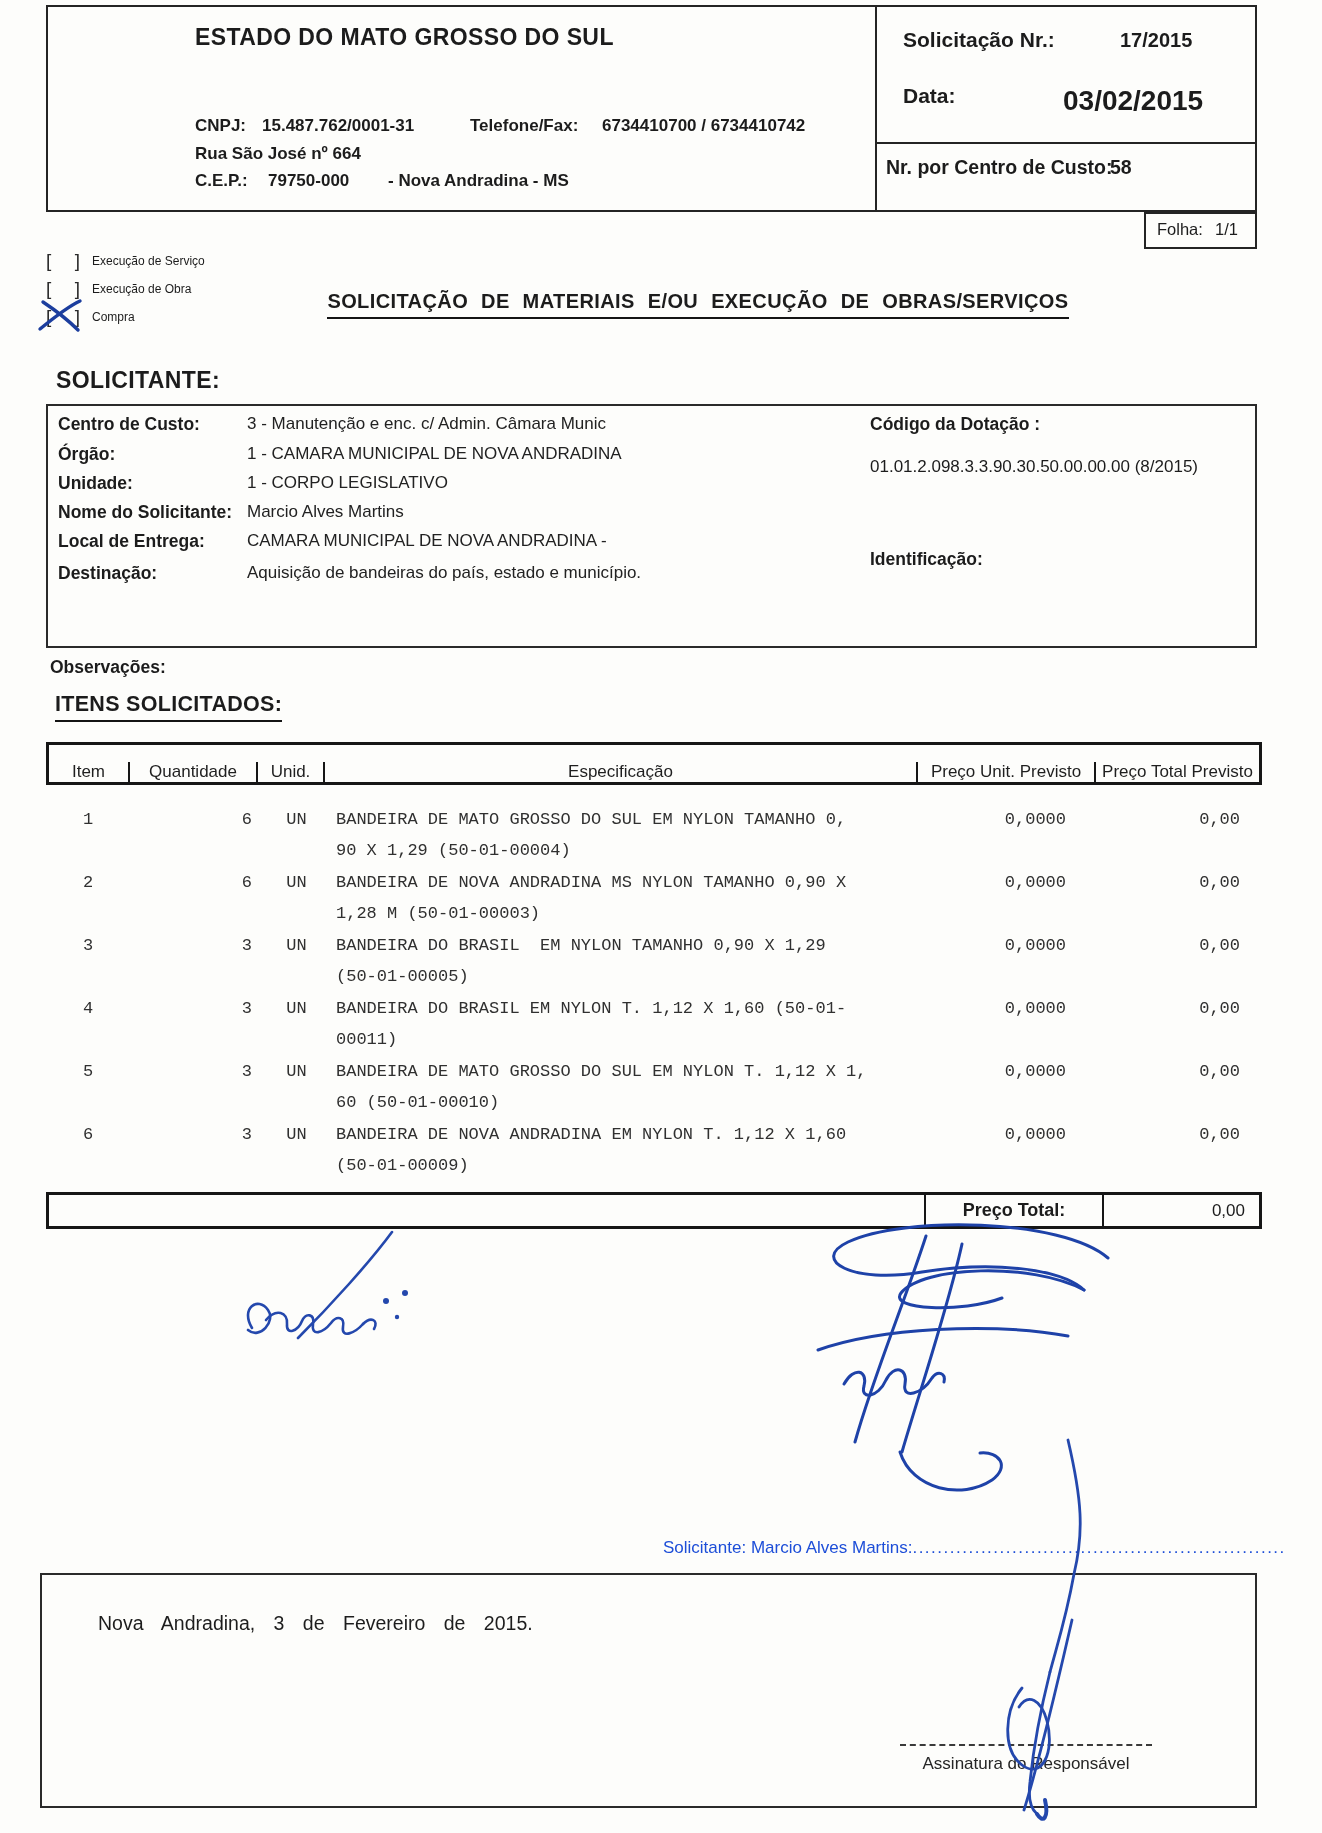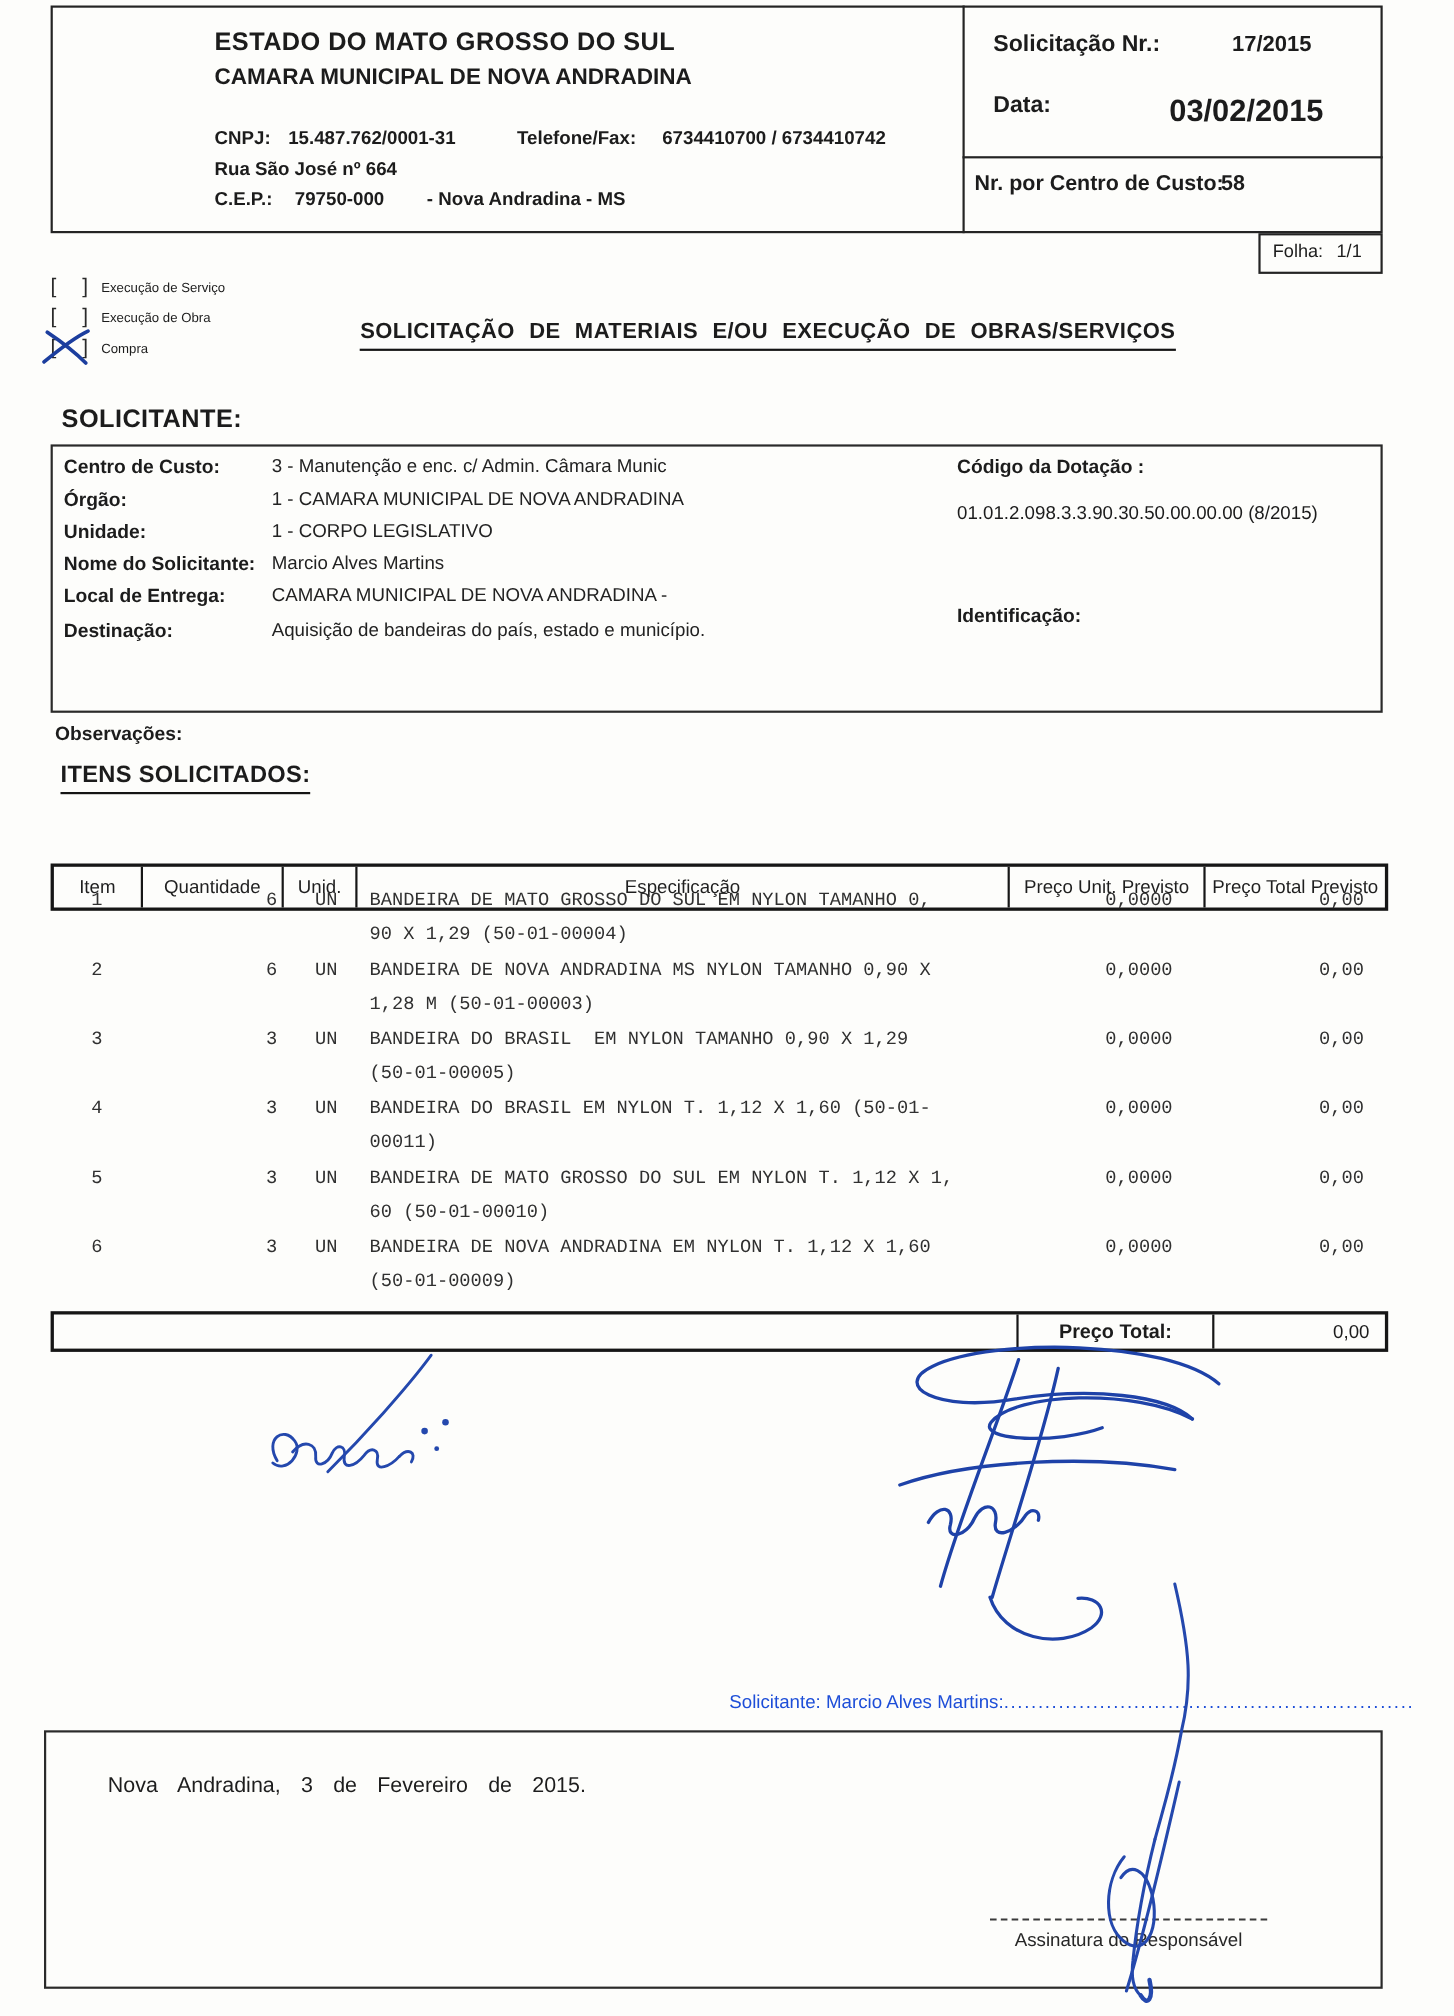--- a/index.html
+++ b/index.html
@@ -39,21 +39,21 @@
 
   .sec-h { font-size:23px; font-weight:bold; letter-spacing:.4px; }
   .sol-box { left:46px; top:404px; width:1211px; height:244px; border:2px solid #2a2a2a; }
   .frow { left:0; width:1322px; height:26px; }
   .flabel { position:absolute; left:58px; font-weight:bold; font-size:17.5px; }
   .fvalue { position:absolute; left:247px; font-size:17px; color:#222; }
 
   .itens-h { display:inline-block; font-size:21.5px; font-weight:bold; letter-spacing:.3px; border-bottom:2.5px solid #141414; padding-bottom:3px; }
 
   
-  .thead { left:46px; top:785px; width:1216px; height:43px; border:3px solid #161616; display:flex; background:#fdfdfb; }
+  .thead { left:46px; top:742px; width:1216px; height:43px; border:3px solid #161616; display:flex; background:#fdfdfb;align-items:flex-end; }
   .th { border-right:2px solid #161616; display:flex; align-items:center; justify-content:center; font-size:17px; color:#1f1f1f; }
   .th:last-child { border-right:none; }
 
   
   .irow { position:absolute; left:0; width:1322px; height:63px; }
   .ci { position:absolute; left:46px; width:84px; text-align:center; }
   .cq { position:absolute; left:130px; width:122px; text-align:right; }
   .cu { position:absolute; left:263px; width:67px; text-align:center; }
   .cs { position:absolute; left:336px; top:0; white-space:pre; }
   .cs2 { top:31px; }
@@ -81,21 +81,20 @@
 
 <div class="page">
 
   <div class="abs corner"></div>
 
   <div class="abs hdr-box"></div>
   <div class="abs hdr-vdiv"></div>
   <div class="abs hdr-hdiv"></div>
 
   <div class="abs b" style="left:195px;top:24px;font-size:23px;letter-spacing:.4px;">ESTADO DO MATO GROSSO DO SUL</div>
-  <div class="abs b" style="left:195px;top:58px;font-size:20.5px;">CAMARA MUNICIPAL DE NOVA ANDRADINA</div>
 
   <span class="abs b" style="left:195px;top:116px;">CNPJ:</span>
   <span class="abs b" style="left:262px;top:116px;">15.487.762/0001-31</span>
   <span class="abs b" style="left:470px;top:116px;">Telefone/Fax:</span>
   <span class="abs b" style="left:602px;top:116px;">6734410700 / 6734410742</span>
   <div class="abs b" style="left:195px;top:144px;">Rua São José nº 664</div>
   <span class="abs b" style="left:195px;top:171px;">C.E.P.:</span>
   <span class="abs b" style="left:268px;top:171px;">79750-000</span>
   <span class="abs b" style="left:388px;top:171px;">- Nova Andradina - MS</span>
 

